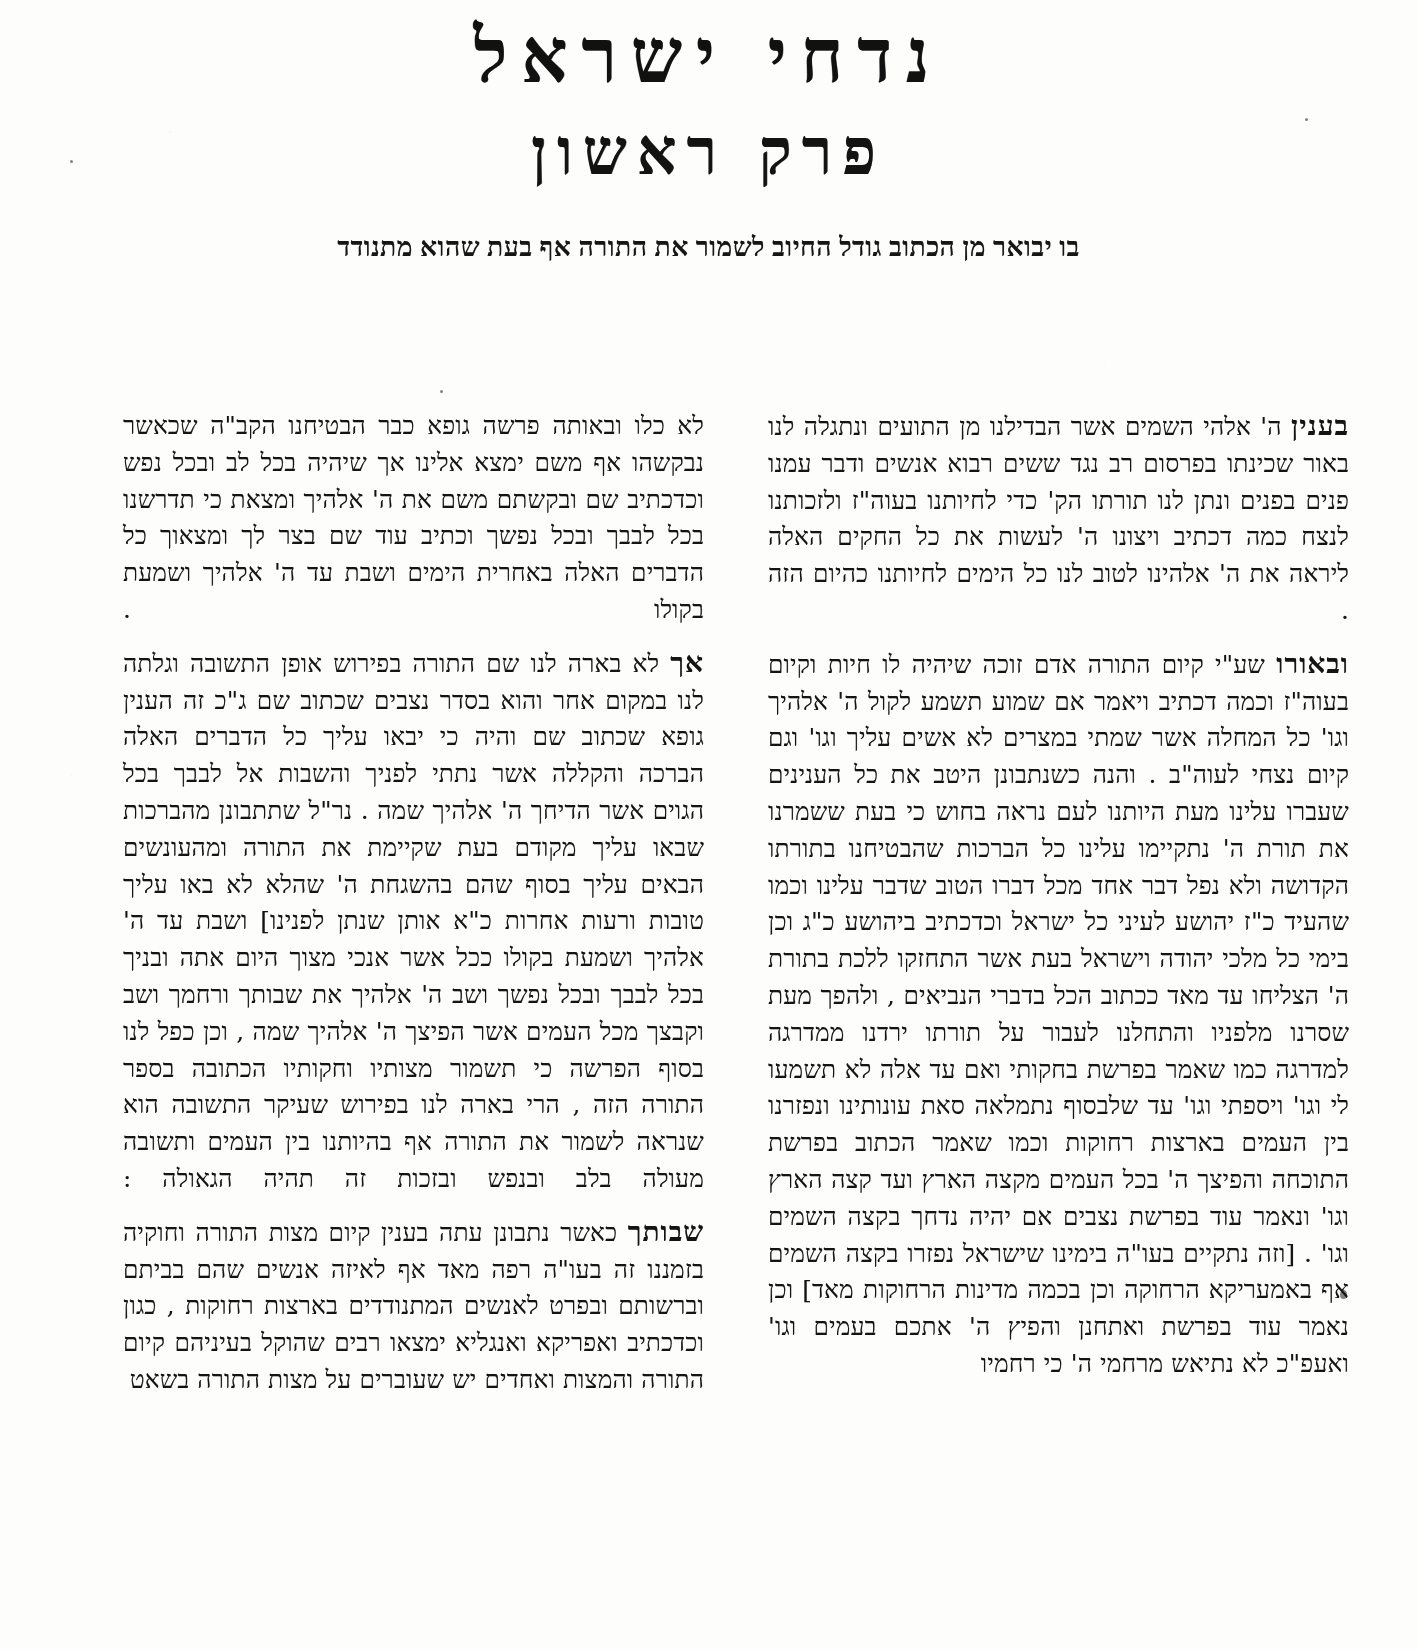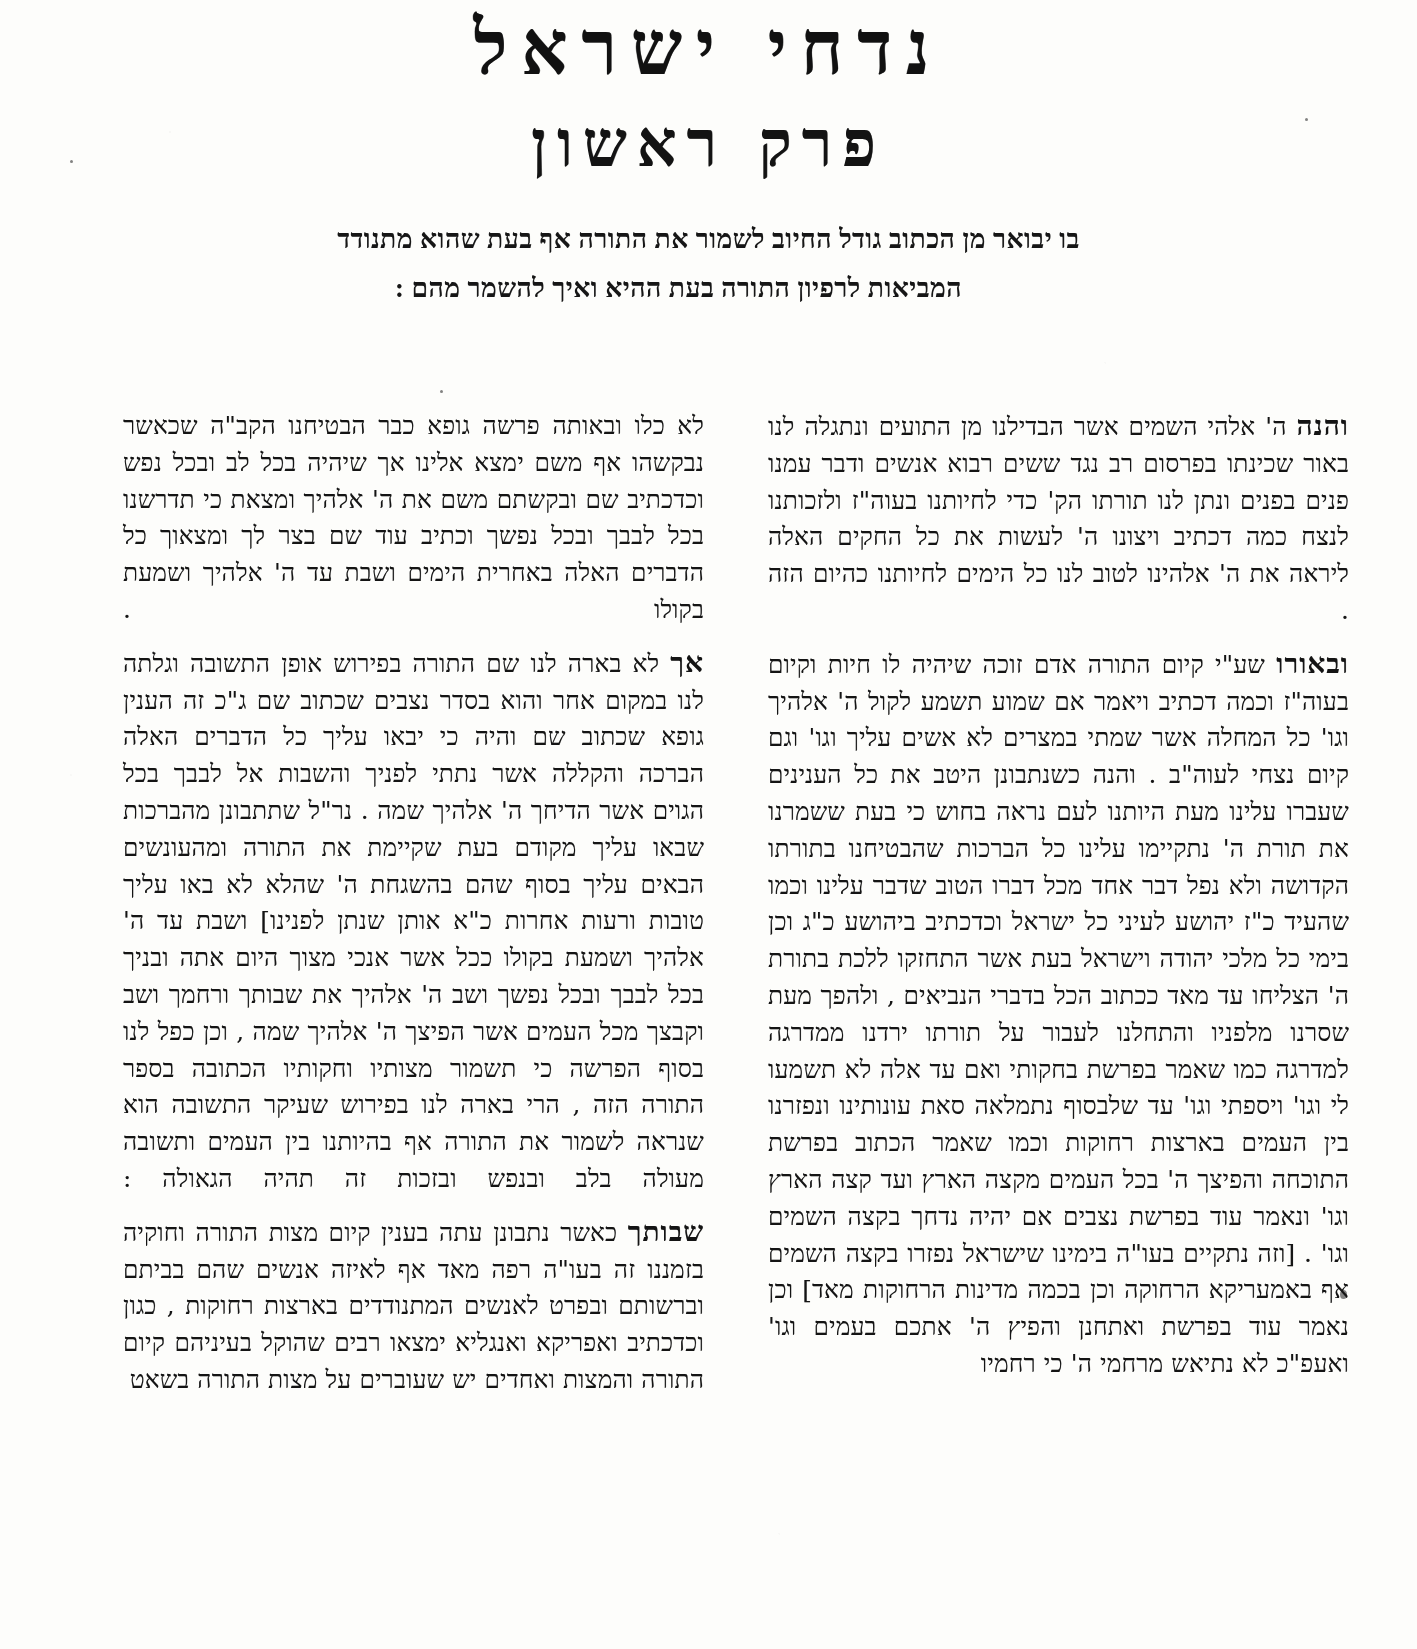--- a/index.html
+++ b/index.html
@@ -22,21 +22,21 @@
     inset: 0;
     background-color: #fdfdfb;
     background-image:
       radial-gradient(circle at 12% 8%, rgba(0,0,0,0.025) 0 1px, transparent 1px),
       radial-gradient(circle at 78% 22%, rgba(0,0,0,0.02) 0 1px, transparent 1px),
       radial-gradient(circle at 34% 61%, rgba(0,0,0,0.022) 0 1px, transparent 1px),
       radial-gradient(circle at 91% 74%, rgba(0,0,0,0.02) 0 1px, transparent 1px),
       radial-gradient(circle at 55% 93%, rgba(0,0,0,0.018) 0 1px, transparent 1px),
       radial-gradient(circle at 5% 47%, rgba(0,0,0,0.02) 0 1px, transparent 1px);
     box-sizing: border-box;
-    padding: 0;
+    padding: 8px;
   }
 
   
   .title-block {
     text-align: center;
     padding-top: 6px;
   }
   .book-title {
     font-family: "DejaVu Serif", "Liberation Serif", serif;
     font-size: 72px;
@@ -146,28 +146,27 @@
   <div class="speck" style="left:1305px; top:118px; width:3px; height:3px;"></div>
   <div class="speck" style="left:440px; top:390px; width:3px; height:3px;"></div>
 
   <div class="title-block">
     <h1 class="book-title">נדחי ישראל</h1>
     <h2 class="chapter-title">פרק ראשון</h2>
   </div>
 
   <div class="subtitle">
     <span class="subtitle-line l1">בו יבואר מן הכתוב גודל החיוב לשמור את התורה אף בעת שהוא מתנודד</span>
-    <span class="subtitle-line l3">המביאות לרפיון התורה בעת ההיא ואיך להשמר מהם :</span>
   </div>
 
   <div class="columns">
 
     <div class="col col-right">
       <p>
-        <span class="opener">והנה</span><span> ה' אלהי השמים אשר הבדילנו מן התועים ונתגלה לנו באור שכינתו בפרסום רב נגד ששים רבוא אנשים ודבר עמנו פנים בפנים ונתן לנו תורתו הק' כדי לחיותנו בעוה"ז ולזכותנו לנצח כמה דכתיב ויצונו ה' לעשות את כל החקים האלה ליראה את ה' אלהינו לטוב לנו כל הימים לחיותנו כהיום הזה .</span>
+        <span class="opener">בענין</span><span> ה' אלהי השמים אשר הבדילנו מן התועים ונתגלה לנו באור שכינתו בפרסום רב נגד ששים רבוא אנשים ודבר עמנו פנים בפנים ונתן לנו תורתו הק' כדי לחיותנו בעוה"ז ולזכותנו לנצח כמה דכתיב ויצונו ה' לעשות את כל החקים האלה ליראה את ה' אלהינו לטוב לנו כל הימים לחיותנו כהיום הזה .</span>
       </p>
       <p class="last-justify">
         <span class="opener">ובאורו</span><span> שע"י קיום התורה אדם זוכה שיהיה לו חיות וקיום בעוה"ז וכמה דכתיב ויאמר אם שמוע תשמע לקול ה' אלהיך וגו' כל המחלה אשר שמתי במצרים לא אשים עליך וגו'  וגם קיום נצחי לעוה"ב . והנה כשנתבונן היטב את כל הענינים שעברו עלינו מעת היותנו לעם נראה בחוש כי בעת ששמרנו את תורת ה' נתקיימו עלינו כל הברכות שהבטיחנו בתורתו הקדושה ולא נפל דבר אחד מכל דברו הטוב שדבר עלינו וכמו שהעיד כ"ז יהושע לעיני כל ישראל וכדכתיב ביהושע כ"ג וכן בימי כל מלכי יהודה וישראל בעת אשר התחזקו ללכת בתורת ה' הצליחו עד מאד ככתוב הכל בדברי הנביאים , ולהפך מעת שסרנו מלפניו והתחלנו לעבור על תורתו ירדנו ממדרגה למדרגה כמו שאמר בפרשת בחקותי ואם עד אלה לא תשמעו לי וגו' ויספתי וגו' עד שלבסוף נתמלאה סאת עונותינו ונפזרנו בין העמים בארצות רחוקות וכמו שאמר הכתוב בפרשת התוכחה והפיצך ה' בכל העמים מקצה הארץ ועד קצה הארץ וגו' ונאמר עוד בפרשת נצבים אם יהיה נדחך בקצה השמים וגו' . [וזה נתקיים בעו"ה בימינו שישראל נפזרו בקצה השמים אף באמעריקא הרחוקה וכן בכמה מדינות הרחוקות מאד] וכן נאמר עוד בפרשת ואתחנן והפיץ ה' אתכם בעמים וגו' ואעפ"כ לא נתיאש מרחמי ה' כי רחמיו</span>
       </p>
     </div>
 
     <div class="col col-left">
       <p>
         <span>לא כלו ובאותה פרשה גופא כבר הבטיחנו הקב"ה שכאשר נבקשהו אף משם ימצא אלינו אך שיהיה בכל לב ובכל  נפש וכדכתיב שם ובקשתם משם את ה' אלהיך ומצאת כי תדרשנו בכל לבבך ובכל נפשך וכתיב עוד שם בצר לך ומצאוך כל הדברים האלה באחרית הימים ושבת עד ה' אלהיך ושמעת בקולו .</span>
       </p>

